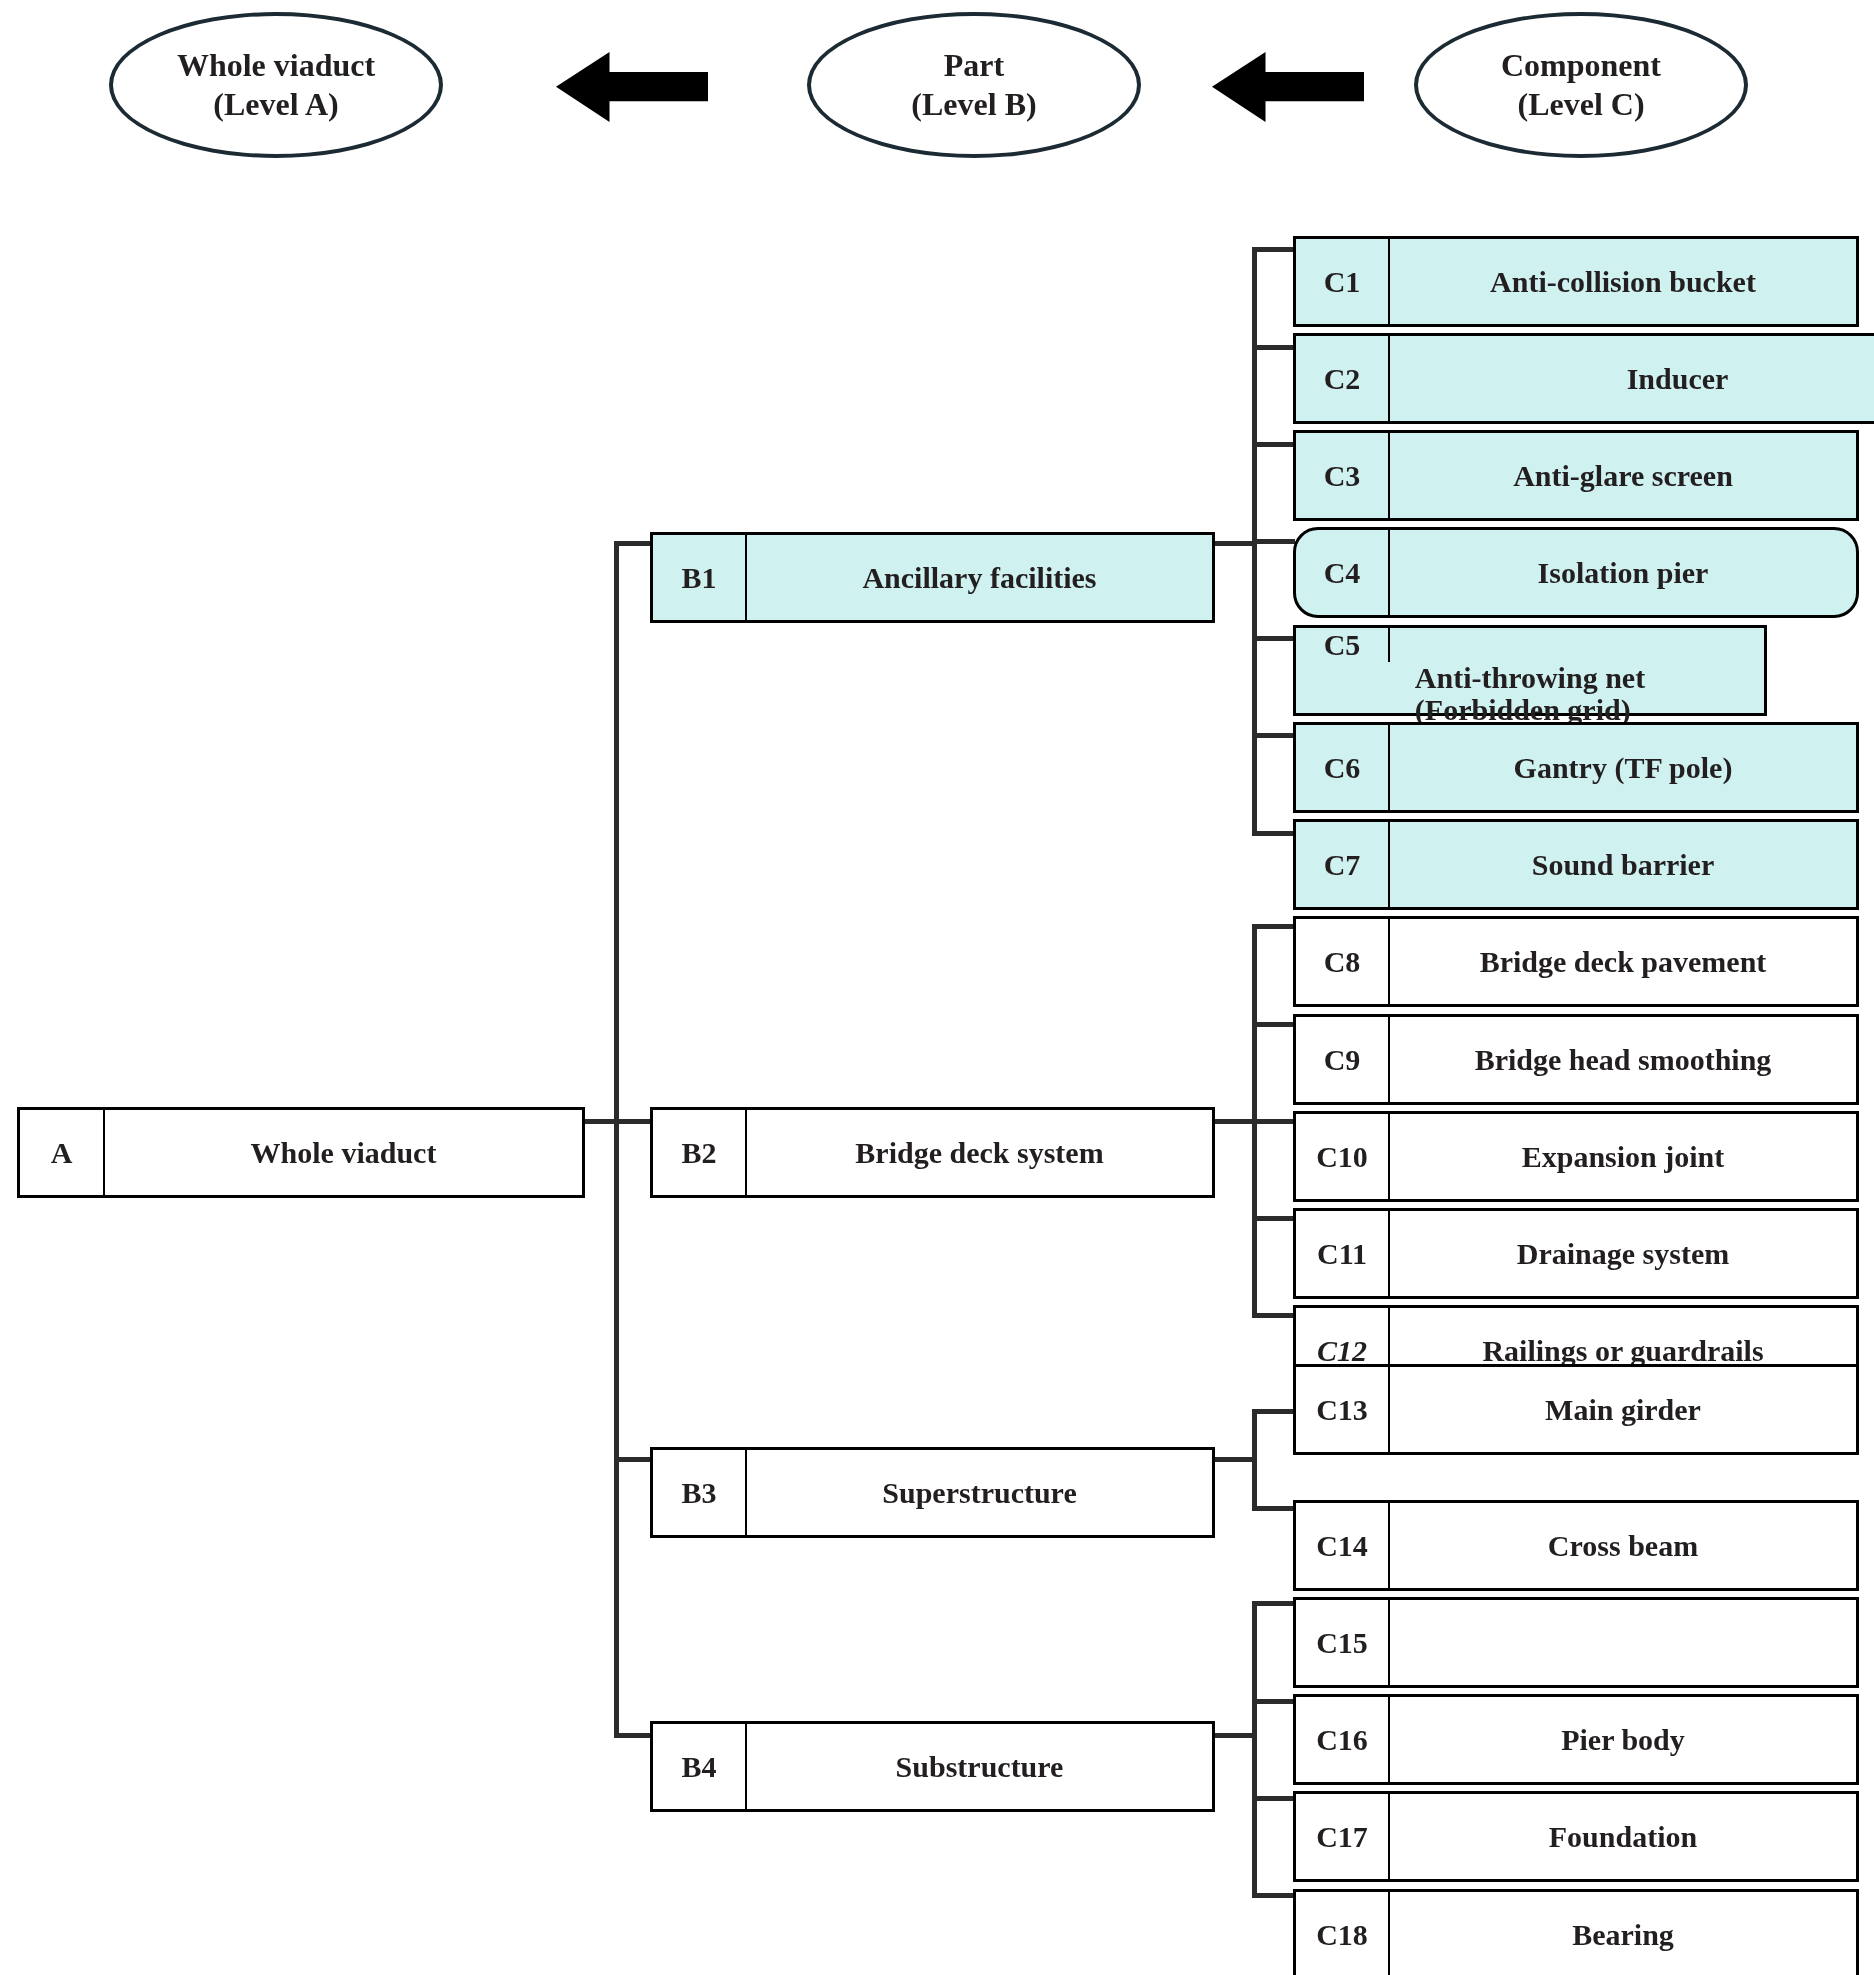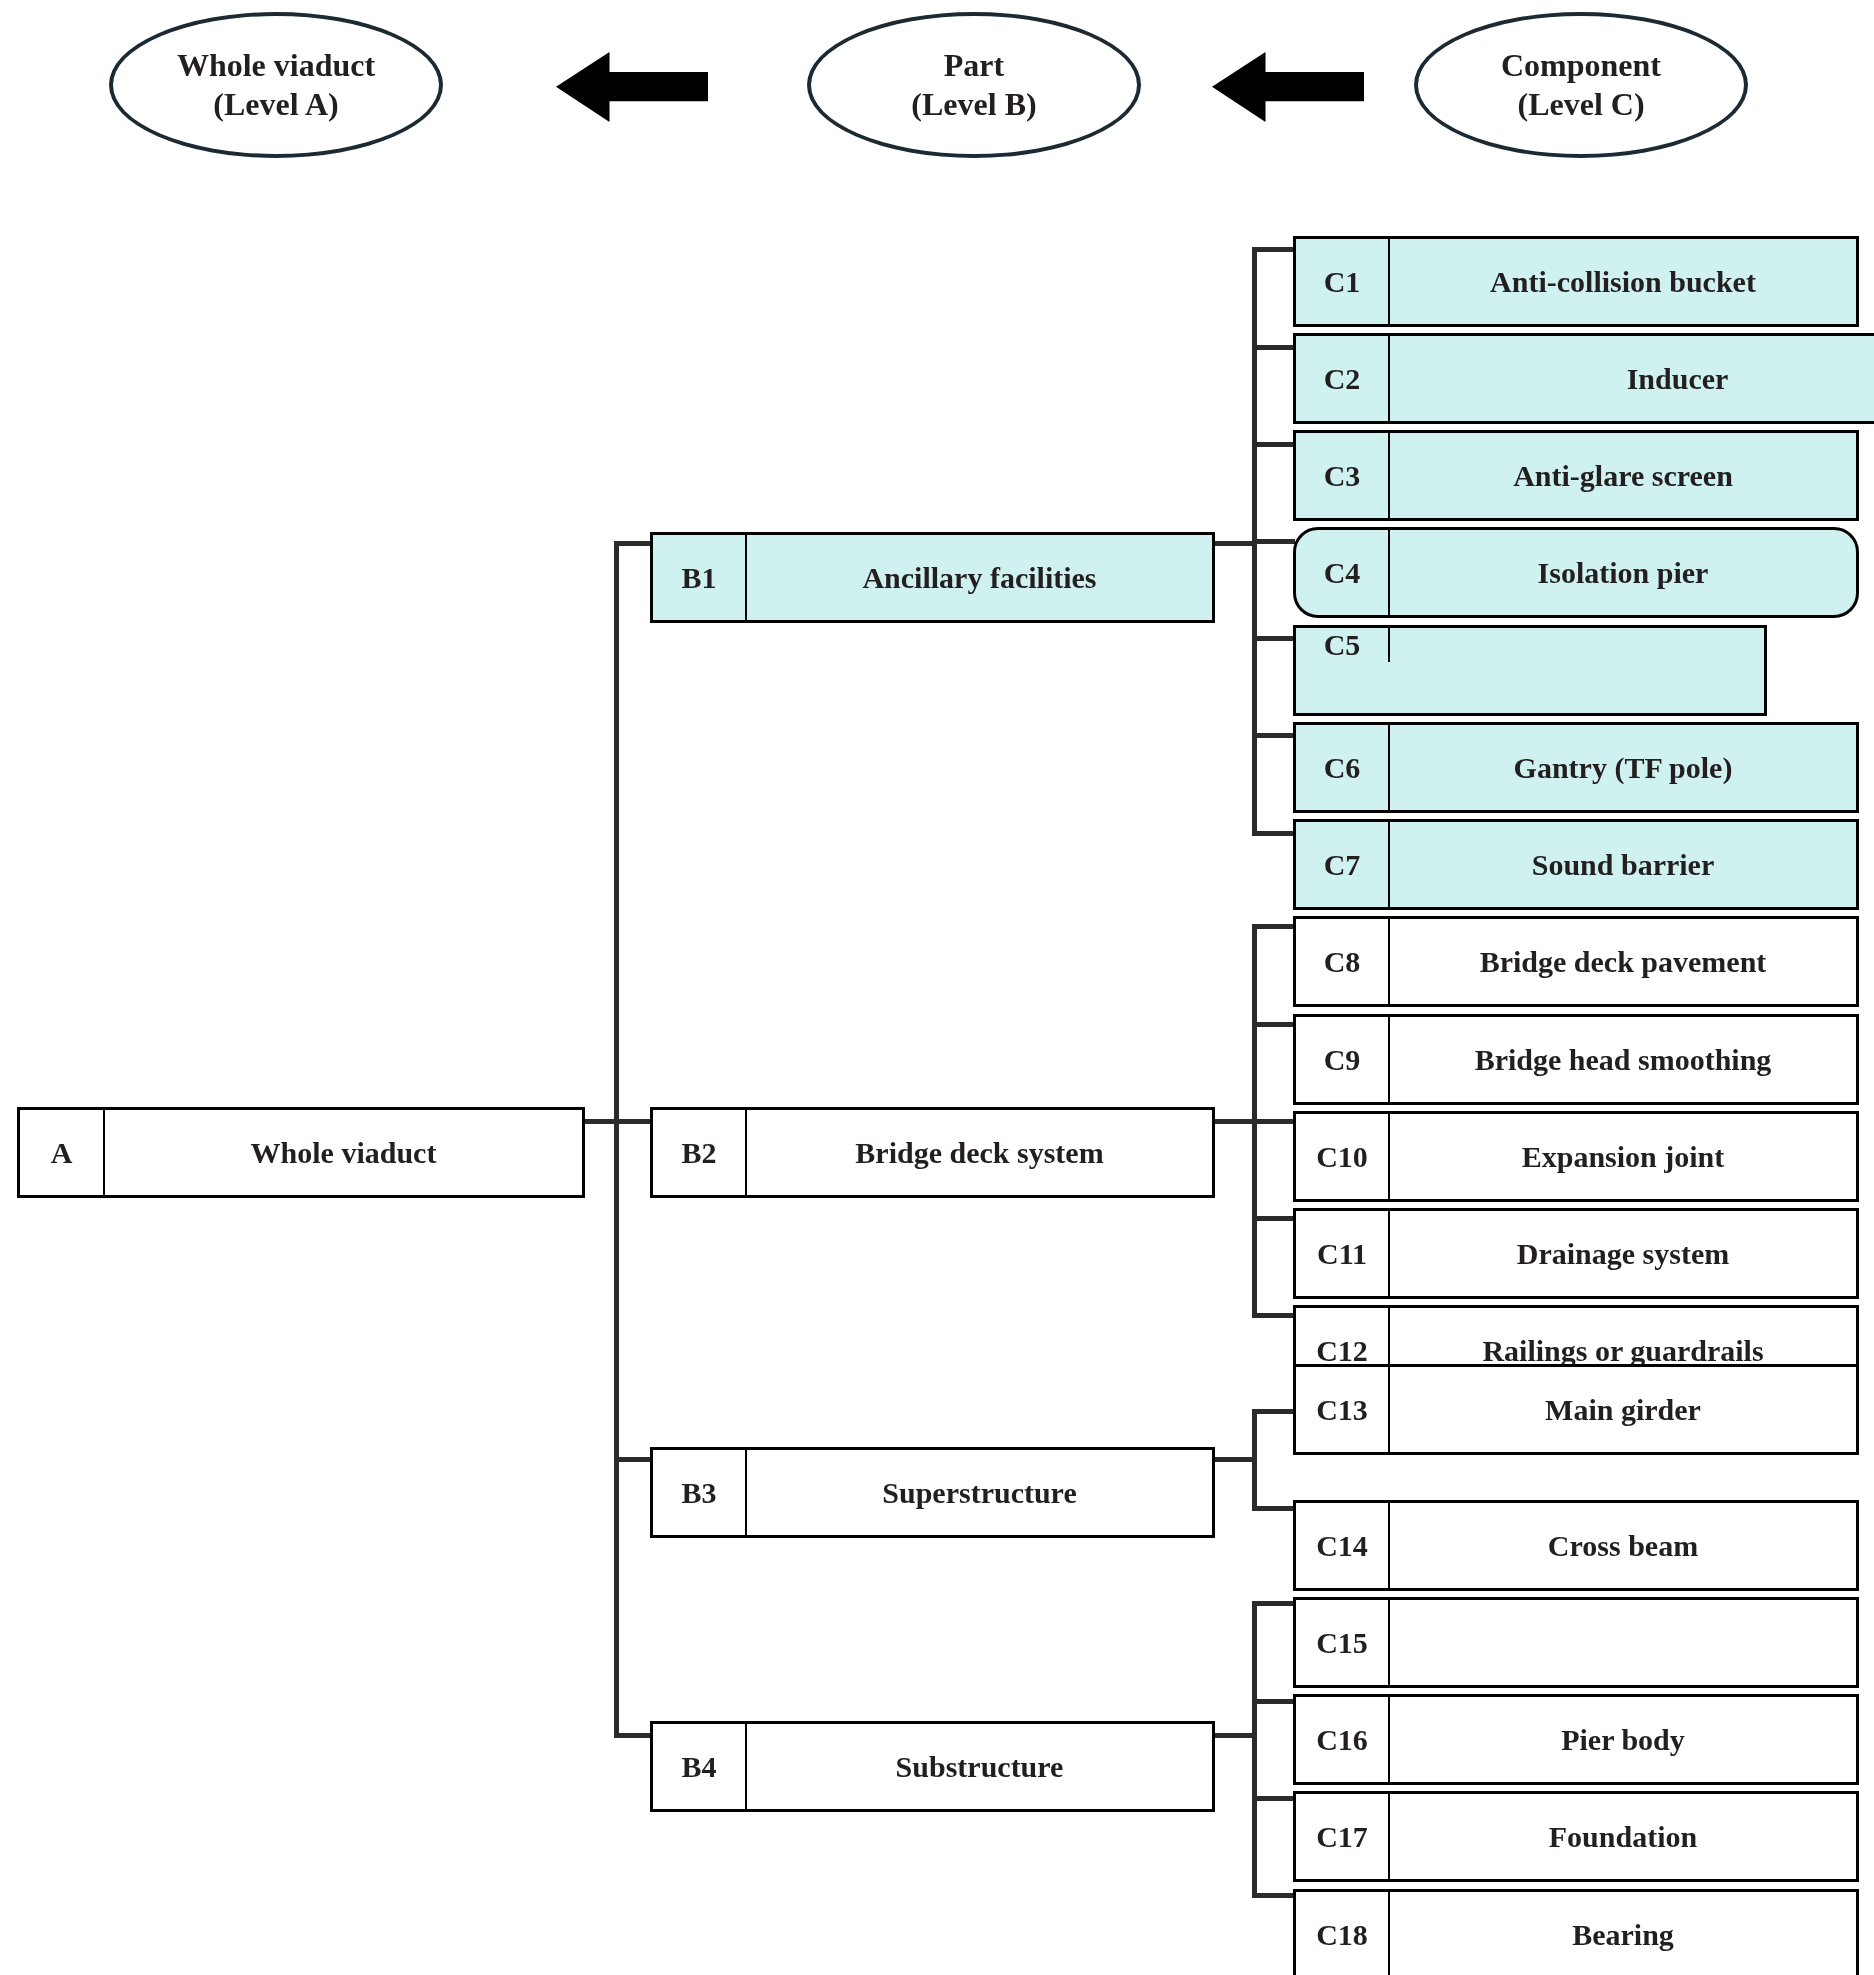--- a/index.html
+++ b/index.html
@@ -135,20 +135,21 @@
       <div class="node cyan" style="left: 1293px; top: 396px; width: 566px; height: 91px;">
         <div class="code" style="width: 94px;">C3</div>
         <div class="label">Anti-glare screen</div>
       </div>
       <div class="node cyan" style="left: 1293px; top: 493px; width: 566px; height: 91px; border-radius: 25px;">
         <div class="code" style="width: 94px;">C4</div>
         <div class="label">Isolation pier</div>
       </div>
       <div class="node cyan two-line" style="left: 1293px; top: 591px; width: 474px; height: 91px; flex-direction: column;">
         <div class="code" style="width: 94px;">C5</div>
+        <div class="label">Anti-throwing net<br>(Forbidden grid)</div>
       </div>
       <div class="node cyan" style="left: 1293px; top: 688px; width: 566px; height: 91px;">
         <div class="code" style="width: 94px;">C6</div>
         <div class="label">Gantry (TF pole)</div>
       </div>
       <div class="node cyan" style="left: 1293px; top: 785px; width: 566px; height: 91px;">
         <div class="code" style="width: 94px;">C7</div>
         <div class="label">Sound barrier</div>
       </div>
       <div class="node" style="left: 1293px; top: 882px; width: 566px; height: 91px;">
@@ -161,21 +162,21 @@
       </div>
       <div class="node" style="left: 1293px; top: 1077px; width: 566px; height: 91px;">
         <div class="code" style="width: 94px;">C10</div>
         <div class="label">Expansion joint</div>
       </div>
       <div class="node" style="left: 1293px; top: 1174px; width: 566px; height: 91px;">
         <div class="code" style="width: 94px;">C11</div>
         <div class="label">Drainage system</div>
       </div>
       <div class="node" style="left: 1293px; top: 1271px; width: 566px; height: 91px;">
-        <div class="code" style="width: 94px;">C12</div>
+        <div class="code" style="width: 94px; font-style: italic;">C12</div>
         <div class="label">Railings or guardrails</div>
       </div>
       <div class="node" style="left: 1293px; top: 1330px; width: 566px; height: 91px;">
         <div class="code" style="width: 94px;">C13</div>
         <div class="label">Main girder</div>
       </div>
       <div class="node" style="left: 1293px; top: 1466px; width: 566px; height: 91px;">
         <div class="code" style="width: 94px;">C14</div>
         <div class="label">Cross beam</div>
       </div>

